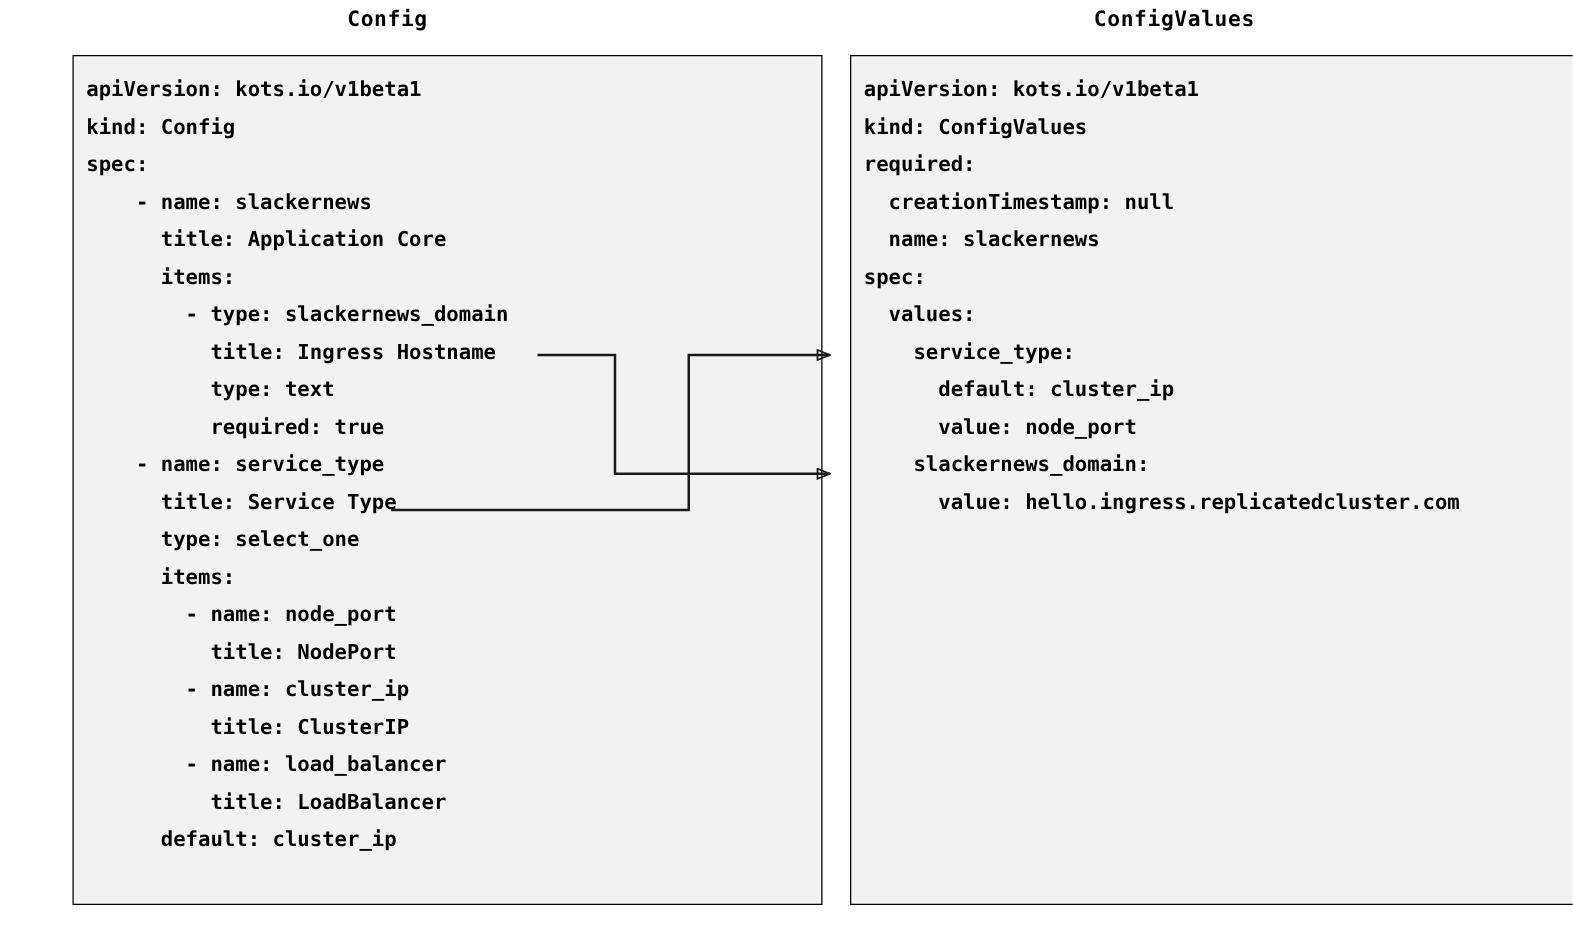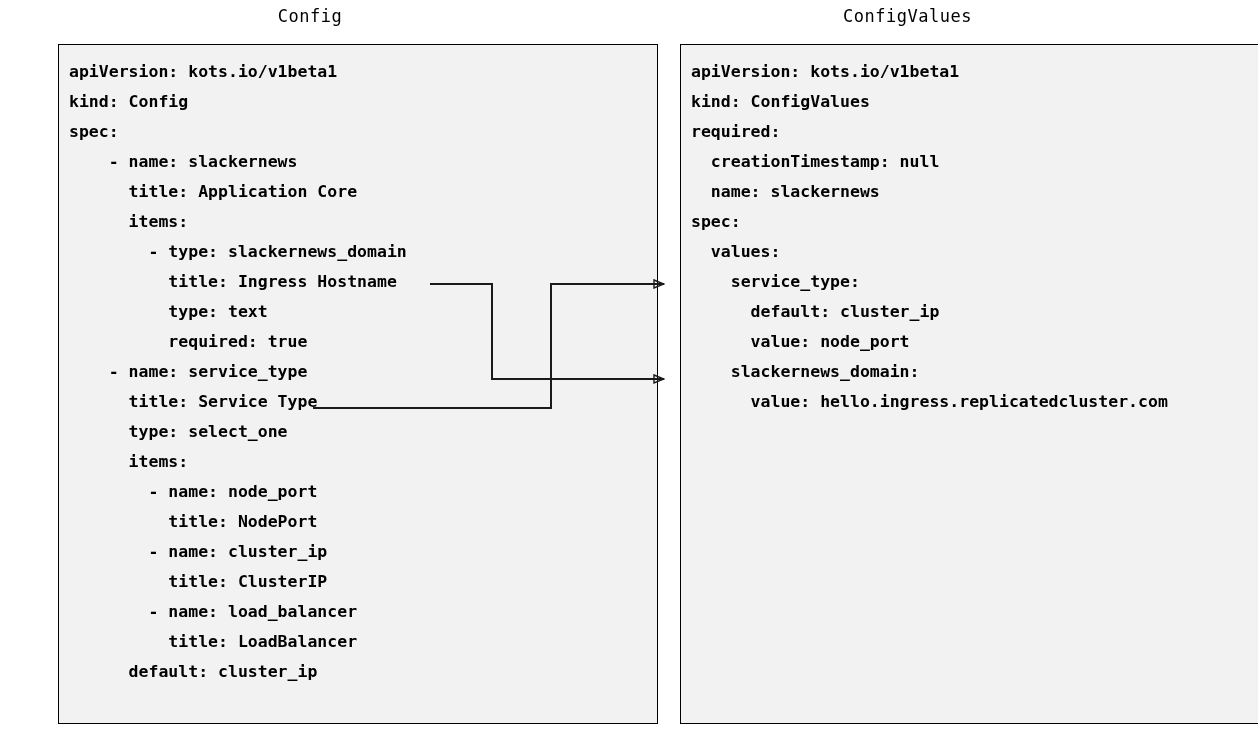--- a/index.html
+++ b/index.html
@@ -13,28 +13,28 @@
     position: relative;
     overflow: hidden;
     font-family: "DejaVu Sans Mono", "Liberation Mono", monospace;
   }
 
   .panel-title {
     position: absolute;
     top: 6px;
     font-family: "DejaVu Sans Mono", "Liberation Mono", monospace;
     font-size: 17px;
-    font-weight: normal;
+    font-weight: bold;
     color: #000000;
     text-align: center;
     letter-spacing: 0.5px;
     white-space: nowrap;
   }
   #title-config  { left: 10px;  width: 600px; }
-  #title-values  { left: 600px; width: 615px; }
+  #title-values  { left: 632px; width: 615px; }
 
   .panel {
     position: absolute;
     top: 44px;
     height: 680px;
     background: #f2f2f2;
     border: 1.6px solid #000000;
     box-sizing: border-box;
     overflow: hidden;
     margin-left: 48px;

